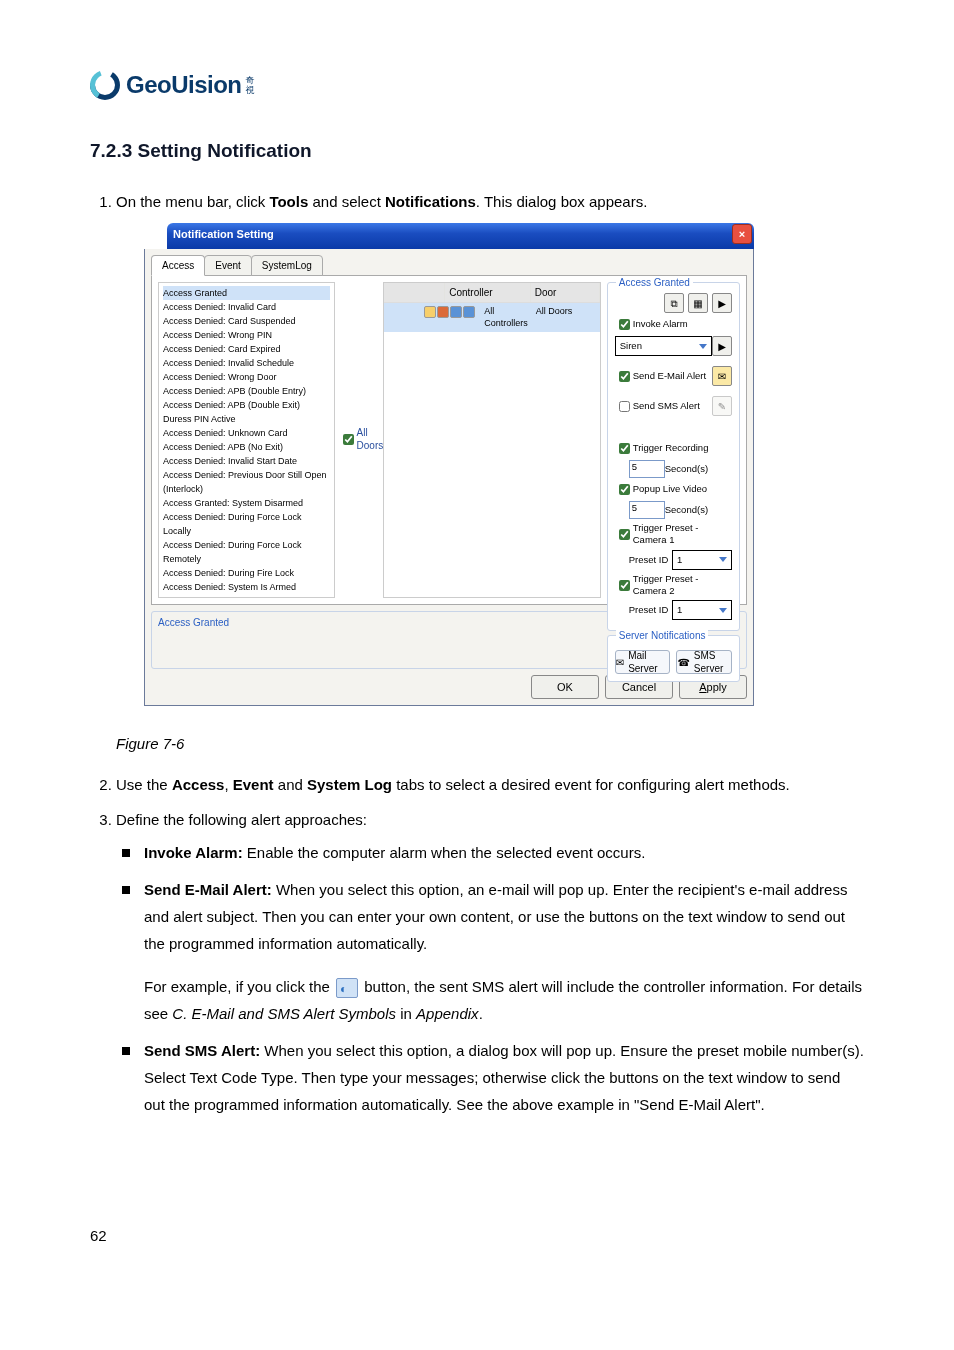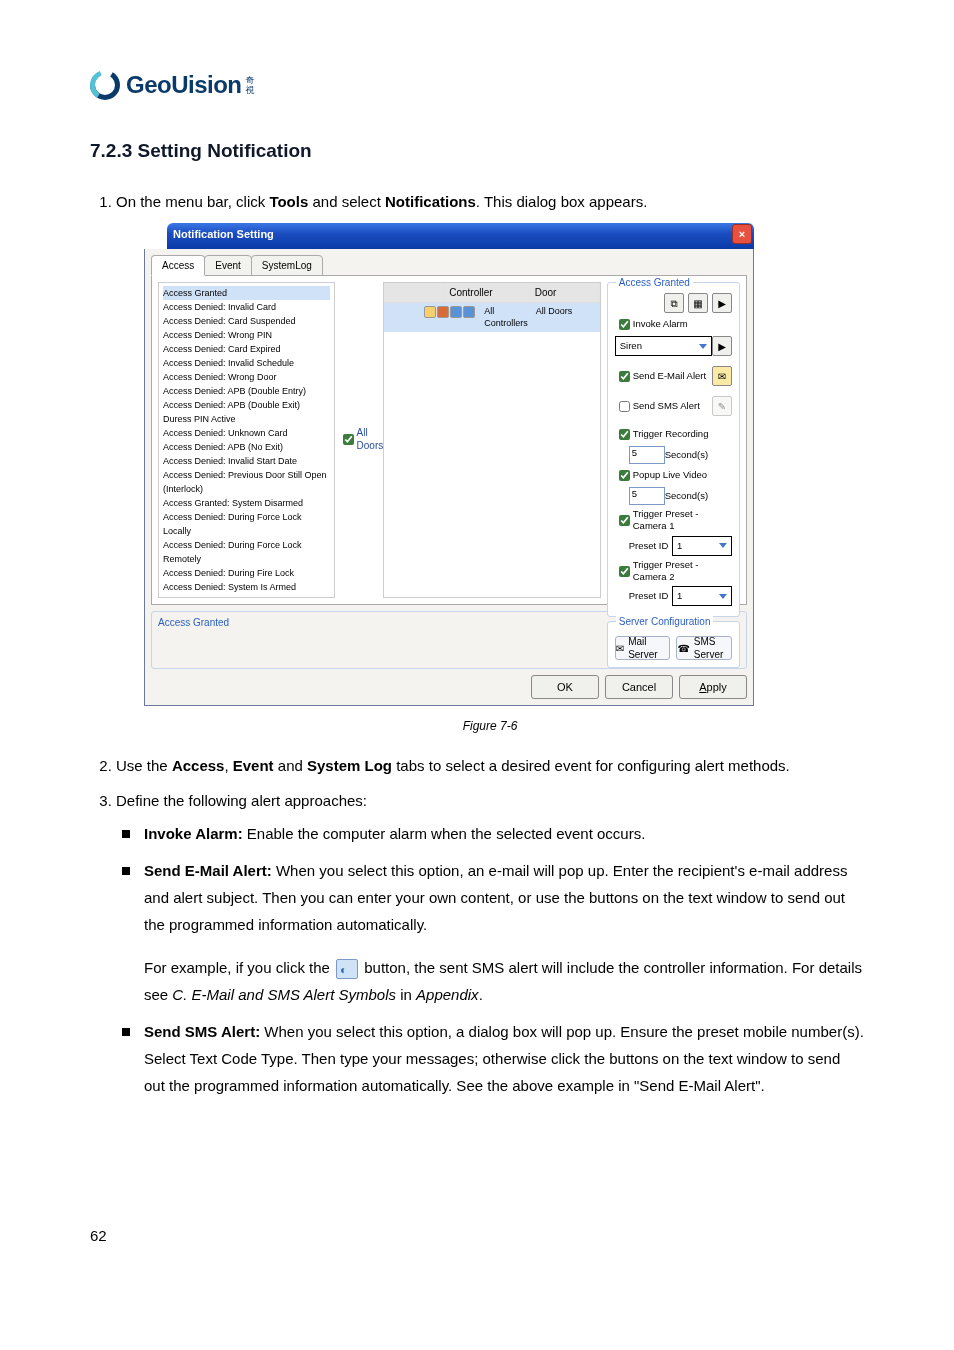--- a/index.html
+++ b/index.html
@@ -43,24 +43,24 @@
     margin-left: -2px;
   }
   
   .section-heading {
     color: #0f172a;
     font-size: 19px;
     font-weight: bold;
     margin: 16px 0 26px 0;
   }
   .figure-caption {
-    text-align: center;
+    text-align: left;
     font-style: italic;
-    font-size: 12px;
-    margin: 10px 0 14px 0;
+    font-size: 15px;
+    margin: 24px 0 14px 0;
   }
   
   .dialog {
     width: 610px;
     margin: 8px 0 0 28px;
     font-size: 10px;
     font-family: Tahoma, Arial, sans-serif;
     line-height: 1.3;
   }
   .dlg-titlebar {
@@ -460,21 +460,21 @@
                   <span>Send E-Mail Alert</span>
                   <span class="spacer"></span>
                   <span class="sq-btn" style="background:#fbe9a6">✉</span>
                 </div>
                 <div class="set-row" style="margin-top:10px">
                   <input type="checkbox" style="">
                   <span>Send SMS Alert</span>
                   <span class="spacer"></span>
                   <span class="sq-btn" style="opacity:.45">✎</span>
                 </div>
-                <div class="set-row" style="margin-top:10px">
+                <div class="set-row" style="margin-top:24px">
                   <input type="checkbox" checked="" style="">
                   <span>Trigger Recording</span>
                 </div>
                 <div class="set-row" style="padding-left:14px">
                   <span class="num-input">5</span>
                   <span>Second(s)</span>
                 </div>
                 <div class="set-row">
                   <input type="checkbox" checked="" style="">
                   <span>Popup Live Video</span>
@@ -496,21 +496,21 @@
                   <input type="checkbox" checked="" style="">
                   <span>Trigger Preset - Camera 2</span>
                 </div>
                 <div class="set-row" style="padding-left:14px">
                   <span>Preset ID</span>
                   <span class="spacer"></span>
                   <div class="dropdown" style="flex:0 0 50px">1</div>
                 </div>
               </div>
               <div class="group-box">
-                <div class="group-legend">Server Configuration</div>
+                <div class="group-legend">Server Notifications</div>
                 <div class="btn-bar">
                   <div class="lbl-btn">
                     <span>✉</span>
                     <span>Mail Server</span>
                   </div>
                   <div class="lbl-btn">
                     <span>☎</span>
                     <span>SMS Server</span>
                   </div>
                 </div>

